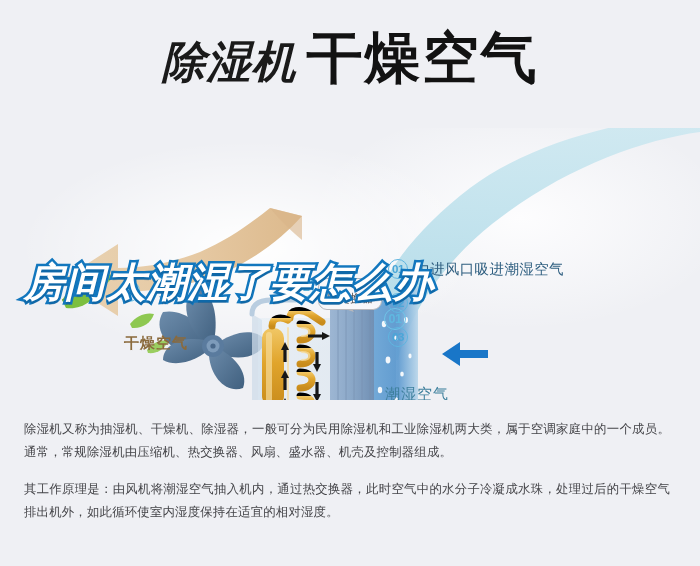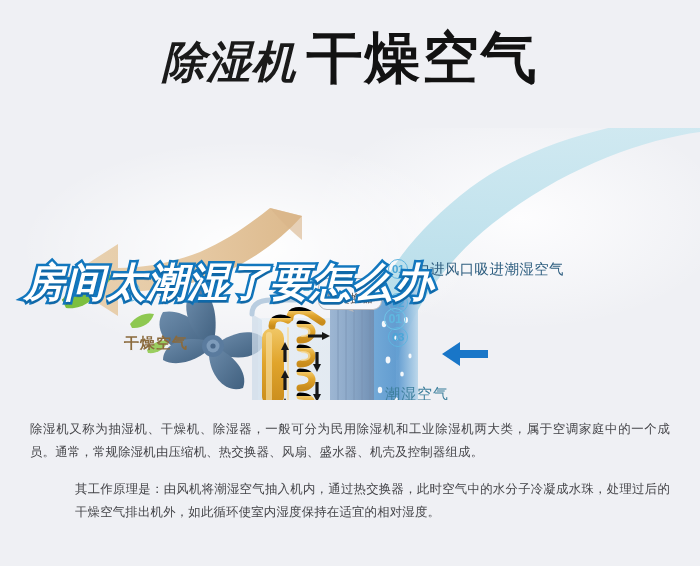--- a/index.html
+++ b/index.html
@@ -178,31 +178,31 @@
       0 3px 0 rgba(10,70,120,0.30);
   }
 
   
   .copy {
     position: absolute;
     left: 0; top: 400px;
     width: 700px;
     height: 166px;
     background: #eff0f4;
-    padding: 18px 30px 0 30px;
+    padding: 18px 30px 0 24px;
   }
   .copy p {
     margin: 0 0 14px 0;
     font-size: 12.4px;
     line-height: 1.85;
     color: #444448;
     letter-spacing: 0.2px;
     text-align: justify;
   }
-  .copy p:last-child { margin-bottom: 0; margin-left: 45px; }
+  .copy p:last-child { margin-bottom: 0; }
 </style>
 </head>
 <body>
 
 <div class="page">
 
   <div class="title-band">
     <div class="title-inner">
       <span class="title-a">除湿机</span><span class="title-b">干燥空气</span>
     </div>

